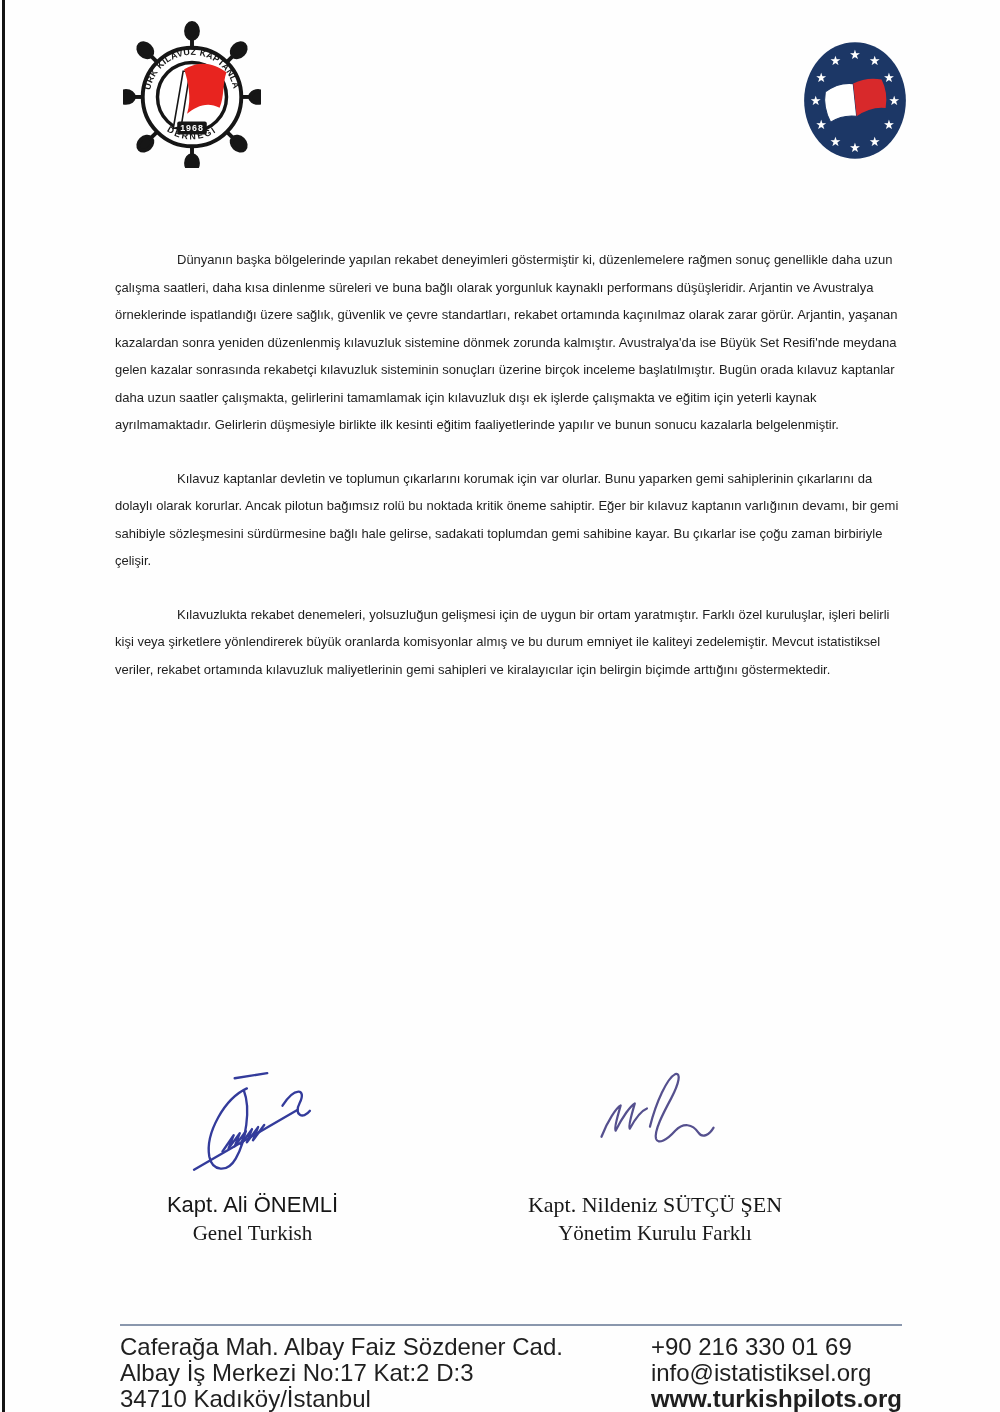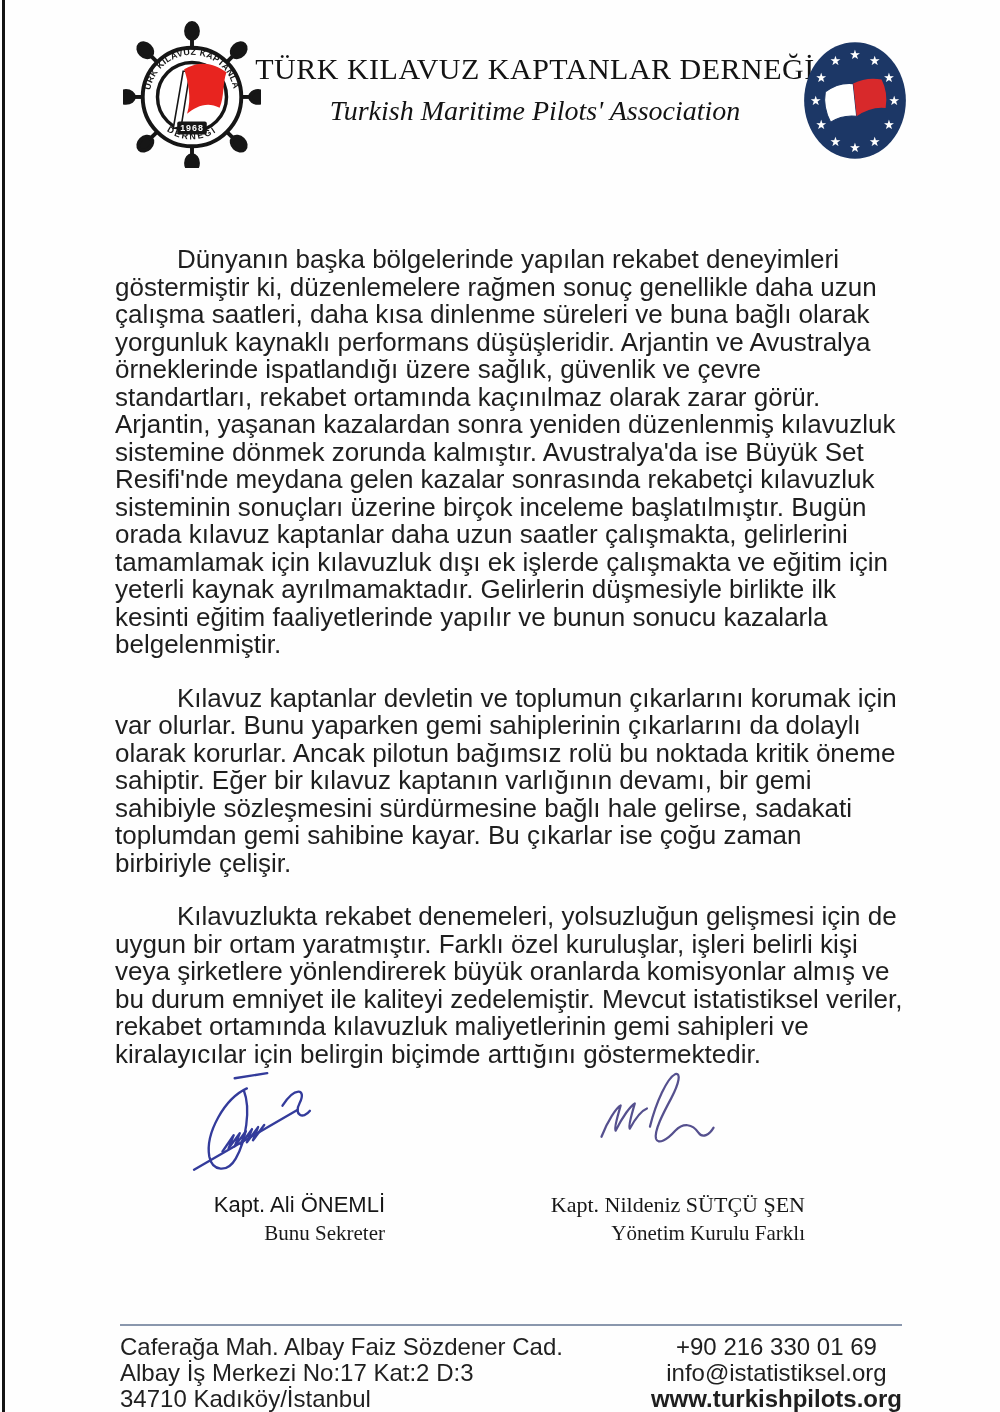--- a/index.html
+++ b/index.html
@@ -17,39 +17,39 @@
   
   .hdr-left-logo{position:absolute;left:123px;top:20px;width:138px;height:148px;}
   .hdr-title{position:absolute;left:255px;top:52px;width:560px;text-align:center;
              font-family:"Liberation Serif",serif;color:#131313;}
   .hdr-title .tr{font-size:30px;letter-spacing:.5px;white-space:nowrap;}
   .hdr-title .en{font-size:28px;font-style:italic;margin-top:9px;white-space:nowrap;}
   .hdr-right-logo{position:absolute;left:802px;top:40px;width:106px;height:122px;}
 
   
   .letter-body{position:absolute;left:115px;top:246px;width:788px;
-               font-size:26px;line-height:27.5px;color:#1e1e1e;}
+               font-size:13px;line-height:27.5px;color:#1e1e1e;}
   .letter-body p{margin:0 0 26px 0;text-indent:62px;}
 
   
-  .sig-block{position:absolute;text-align:right;}
+  .sig-block{position:absolute;text-align:center;}
   .sig-left{left:120px;top:1062px;width:265px;}
   .sig-right{left:505px;top:1062px;width:300px;}
   .sig-img{height:122px;display:flex;align-items:flex-start;justify-content:center;}
   .sig-name{font-size:22px;color:#161616;margin-top:8px;}
   .sig-name.sans{font-family:"Liberation Sans",sans-serif;}
   .sig-name.serif{font-family:Liberation Serif, serif;}
   .sig-title{font-family:"Liberation Serif",serif;font-size:21px;color:#1a1a1a;margin-top:3px;}
 
   
   .footer-rule{position:absolute;left:120px;top:1324px;width:782px;height:2px;background:#8a97ad;}
   .footer{position:absolute;left:120px;top:1334px;width:782px;
           font-size:24px;line-height:26px;color:#1f1f1f;}
   .footer .addr{float:left;text-align:left;}
-  .footer .contact{float:right;text-align:center;}
+  .footer .contact{float:right;text-align:left;}
   .footer .site{font-weight:bold;}
 </style>
 </head>
 <body>
 
 <div class="page">
   <div class="scan-edge"></div>
 
   <div class="hdr-left-logo">
     <svg viewBox="0 0 140 150" width="138" height="148">
@@ -104,24 +104,20 @@
       <path d="M62,50 C76,41 92,43 105,53 C101,63 103,78 98,89 C85,82 74,88 65,95 C70,80 66,62 62,50 Z" fill="#e8241f"></path>
 
       <rect x="55" y="103" width="30" height="13" rx="2" fill="#161616"></rect>
       <text x="70" y="113" text-anchor="middle" font-family="Liberation Sans, sans-serif" font-size="9" font-weight="bold" fill="#ffffff" letter-spacing="1">1968</text>
       <text font-family="Liberation Sans, sans-serif" font-size="9" font-weight="bold" fill="#161616" letter-spacing="2">
         <textPath href="#rimBottom" startOffset="50%" text-anchor="middle">DERNEĞİ</textPath>
       </text>
     </svg>
   </div>
 
-  <div class="hdr-title">
-    <div class="tr">TÜRK KILAVUZ KAPTANLAR DERNEĞİ</div>
-    <div class="en">Turkish Maritime Pilots' Association</div>
-  </div>
 
   <div class="hdr-right-logo">
     <svg viewBox="0 0 100 115" width="106" height="122">
       <ellipse cx="50" cy="57" rx="48" ry="55" fill="#1c3766"></ellipse>
       <g fill="#ffffff" font-family="DejaVu Sans, sans-serif" font-size="12" text-anchor="middle">
         <text x="50" y="18">★</text>
           <text x="68.5" y="23.5">★</text>
           <text x="82" y="39.5">★</text>
         <text x="87" y="61.5">★</text>
           <text x="82" y="83.5">★</text>
@@ -152,21 +148,21 @@
         <g fill="none" stroke="#333b9b" stroke-width="2.3" stroke-linecap="round" stroke-linejoin="round">
           <path d="M52,16 L84,11"></path>
           <path d="M64,26 C42,36 23,70 27,93 C30,108 45,109 53,95 C63,78 68,46 61,28"></path>
           <path d="M40,88 L51,72 L46,85 L57,70 L52,83 L63,68 L58,81 L69,66 L64,79 L75,64 L70,77 L81,62"></path>
           <path d="M12,106 L114,47"></path>
           <path d="M99,43 C111,24 123,26 116,40 C110,52 119,57 126,48"></path>
         </g>
       </svg>
     </div>
     <div class="sig-name sans">Kapt. Ali ÖNEMLİ</div>
-    <div class="sig-title">Bunu Sekreter</div>
+    <div class="sig-title">Genel Turkish</div>
   </div>
 
   <div class="sig-block sig-right">
     <div class="sig-img">
       <svg viewBox="0 0 130 100" width="132" height="101">
         <g fill="none" stroke="#55508e" stroke-width="2.2" stroke-linecap="round" stroke-linejoin="round">
           <path d="M12,74 C18,58 27,45 31,43 C28,54 24,66 26,68 C33,54 41,43 45,41 C42,52 38,64 40,66 C46,55 52,48 57,46"></path>
           <path d="M60,64 C66,40 77,16 85,12 C91,10 89,21 81,36 C73,51 64,68 66,76 C68,82 77,77 85,68 C93,60 102,61 108,70 C112,76 119,72 123,65"></path>
         </g>
       </svg>

